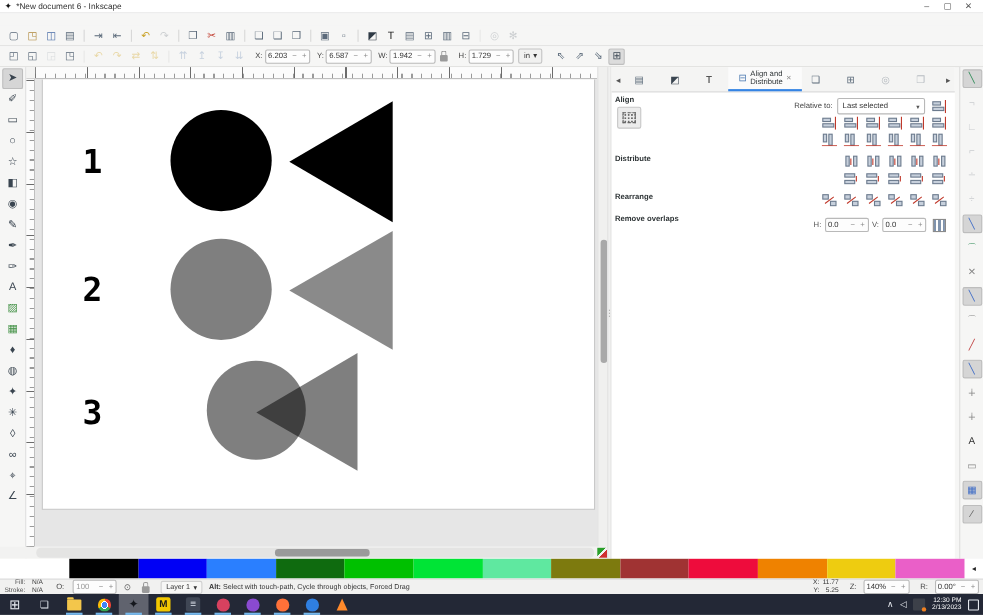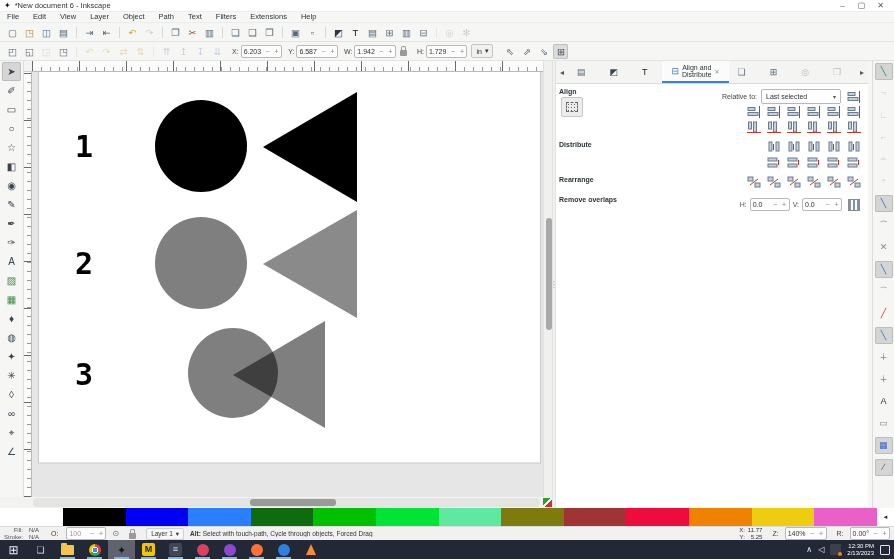--- a/index.html
+++ b/index.html
@@ -134,33 +134,20 @@
   <div class="titlebar">
     <span class="app-ico">✦</span>
     <span class="title-text">*New document 6 - Inkscape</span>
     <span class="win-controls">
       <button class="win-btn">–</button>
       <button class="win-btn">▢</button>
       <button class="win-btn">✕</button>
     </span>
   </div>
 
-  <div class="menubar">
-
-  <button class="menu-item">File</button>
-      <button class="menu-item">Edit</button>
-      <button class="menu-item">View</button>
-      <button class="menu-item">Layer</button>
-      <button class="menu-item">Object</button>
-      <button class="menu-item">Path</button>
-      <button class="menu-item">Text</button>
-      <button class="menu-item">Filters</button>
-      <button class="menu-item">Extensions</button>
-      <button class="menu-item">Help</button>
-    </div>
 
   <div class="toolbar tb1">
 
   <button class="ico-btn" style="color: rgb(91, 106, 122);">▢</button>
       <button class="ico-btn" style="color: rgb(176, 138, 62);">◳</button>
       <button class="ico-btn" style="color: rgb(74, 109, 167);">◫</button>
       <button class="ico-btn" style="color: rgb(91, 106, 122);">▤</button>
       <button class="ico-btn sep" style="color: rgb(91, 106, 122);">⇥</button>
       <button class="ico-btn" style="color: rgb(91, 106, 122);">⇤</button>
       <button class="ico-btn sep" style="color: rgb(201, 162, 39);">↶</button>

